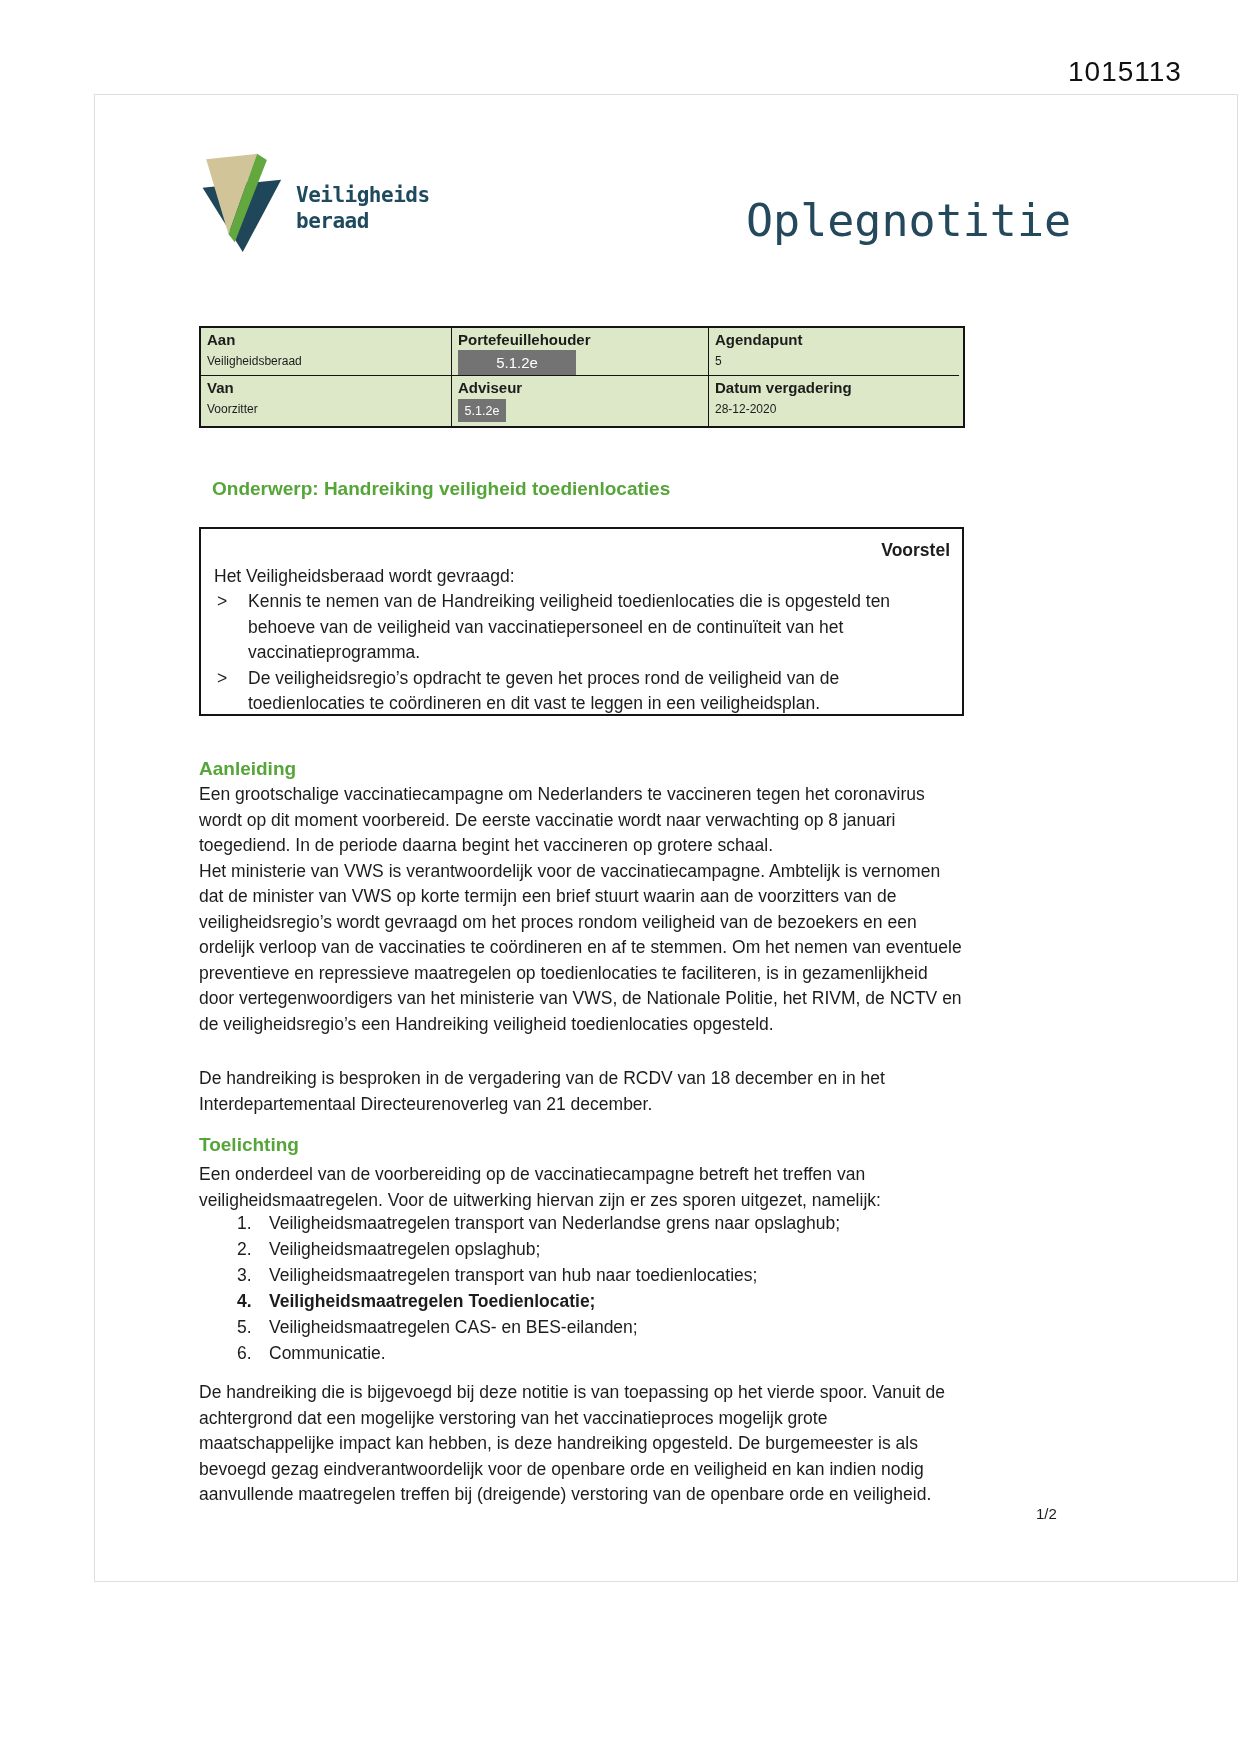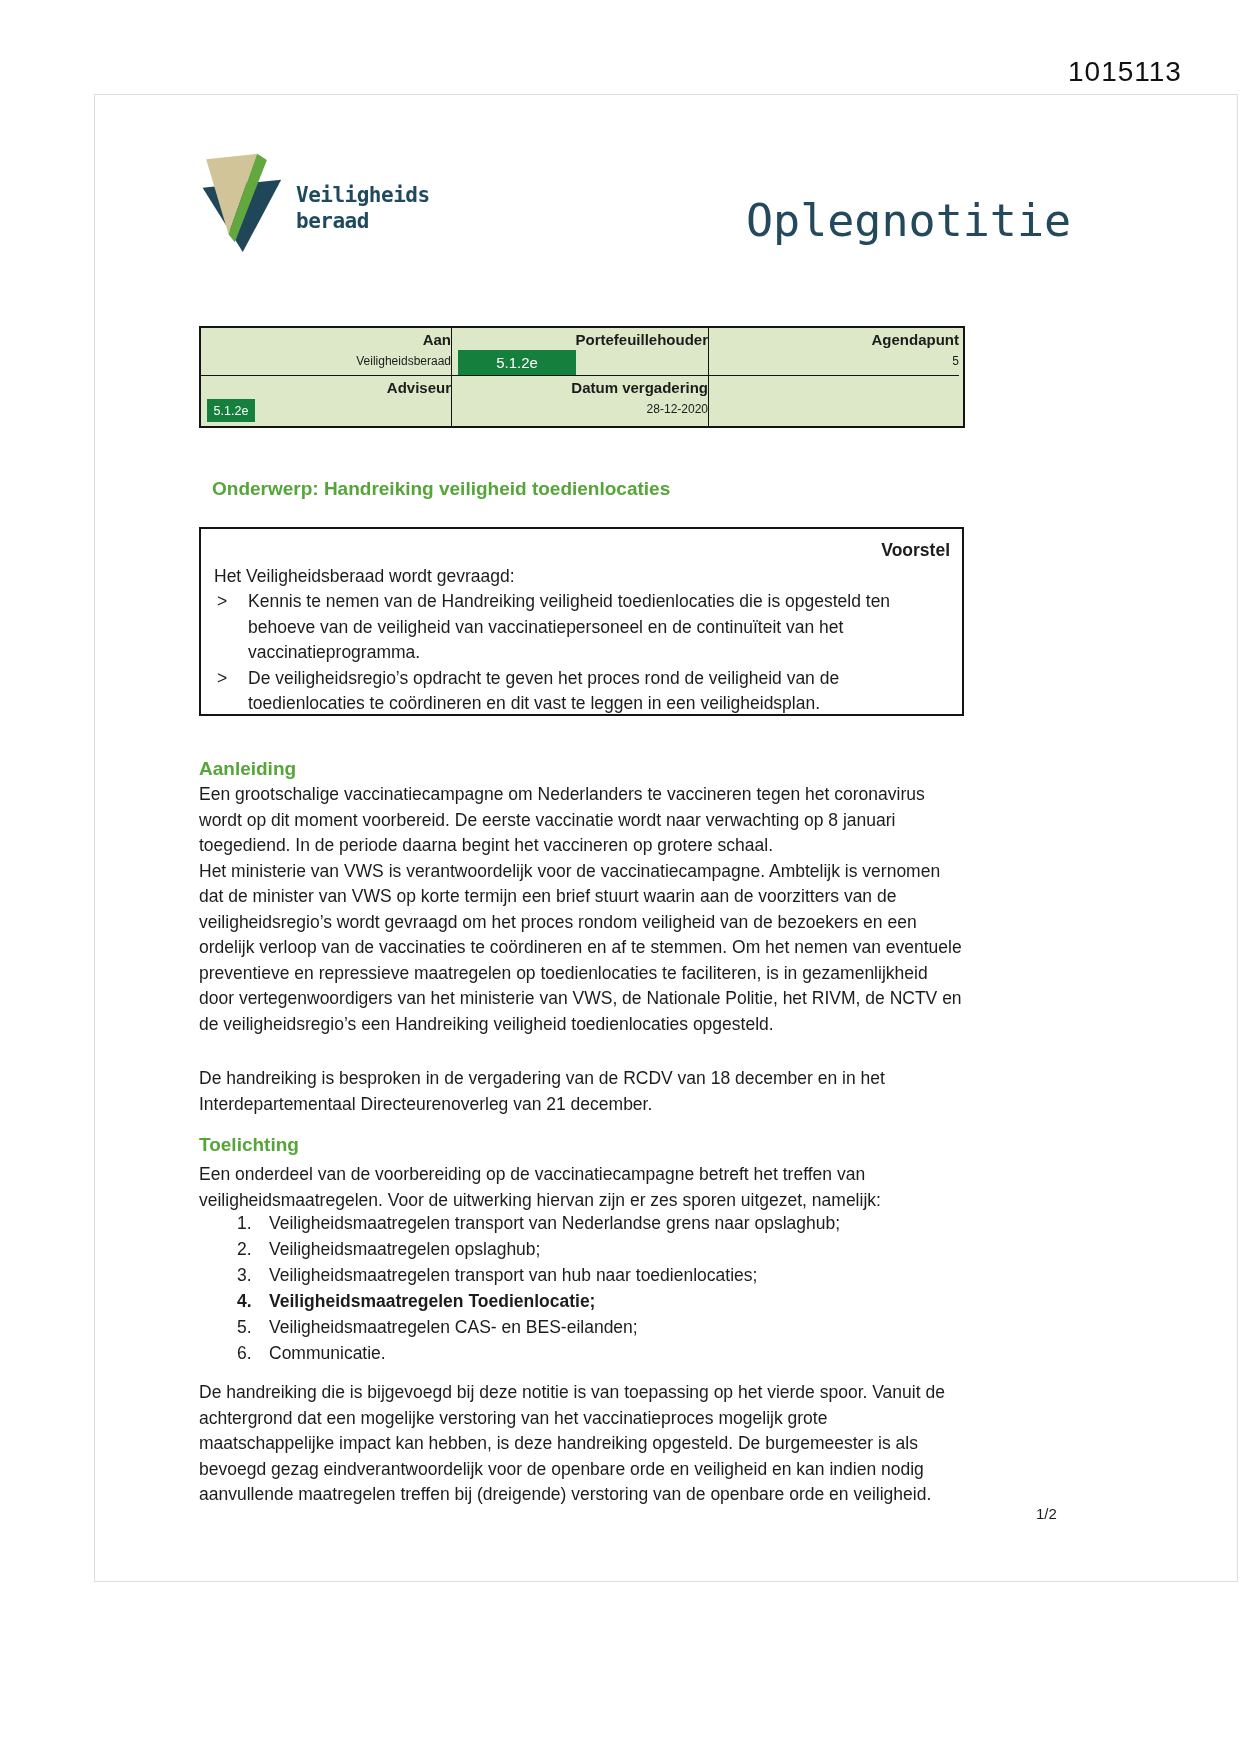--- a/index.html
+++ b/index.html
@@ -17,27 +17,27 @@
   #logo{left:200px;top:152px;display:flex;align-items:flex-start;}
   #logo svg{width:82px;height:100px;display:block;}
   #logo-text{margin-left:14px;margin-top:30px;font-family:"DejaVu Sans Mono", monospace;
     font-size:21px;line-height:26px;font-weight:600;color:#1f4a5e;letter-spacing:-0.5px;}
 
   #doc-title{left:738px;top:188px;margin:8px;font-family:"DejaVu Sans Mono", monospace;
     font-weight:400;font-size:45px;line-height:50px;color:#24485c;letter-spacing:0px;}
 
   
   #meta-table{left:199px;top:326px;width:762px;border:2px solid #141414;background:#dce8c8;
-    display:grid;grid-template-columns:251px 257px 250px;grid-template-rows:48px 50px;text-align:right;}
+    display:grid;grid-template-columns:251px 257px 250px;grid-template-rows:48px 50px;}
   .cell{border-right:1px solid #141414;border-bottom:1px solid #141414;padding:2px 0 0 6px;overflow:hidden;}
   .cell:nth-child(3n){border-right:none;}
   .cell.last-row{border-bottom:none;}
   .cell .lbl{font-size:15px;font-weight:bold;line-height:19px;}
   .cell .val{font-size:12px;line-height:24px;}
-  .redaction{background:#15803d;color:#ffffff;display:flex;align-items:center;justify-content:center;}
+  .redaction{background:#737373;color:#ffffff;display:flex;align-items:center;justify-content:center;}
   #redact-1{width:118px;height:25px;margin-top:1px;font-size:15px;}
   #redact-2{width:48px;height:23px;margin-top:2px;font-size:12.5px;}
 
   .green-h{color:#55a538;font-weight:bold;font-size:19px;line-height:22px;margin:0;}
   #subject-heading{left:212px;top:478px;}
 
   
   #proposal-box{left:199px;top:527px;width:736px;height:168px;border:2px solid #141414;
     padding:9px 12px 8px 13px;font-size:17.5px;line-height:25.5px;}
   #proposal-title{font-weight:bold;text-align:right;}
@@ -88,20 +88,24 @@
     <div class="lbl">Aan</div>
     <div class="val">Veiligheidsberaad</div>
   </div>
   <div class="cell">
     <div class="lbl">Portefeuillehouder</div>
     <div id="redact-1" class="redaction">5.1.2e</div>
   </div>
   <div class="cell">
     <div class="lbl">Agendapunt</div>
     <div class="val">5</div>
+  </div>
+  <div class="cell last-row">
+    <div class="lbl">Van</div>
+    <div class="val">Voorzitter</div>
   </div>
   <div class="cell last-row">
     <div class="lbl">Adviseur</div>
     <div id="redact-2" class="redaction">5.1.2e</div>
   </div>
   <div class="cell last-row">
     <div class="lbl">Datum vergadering</div>
     <div class="val">28-12-2020</div>
   </div>
 </div>

